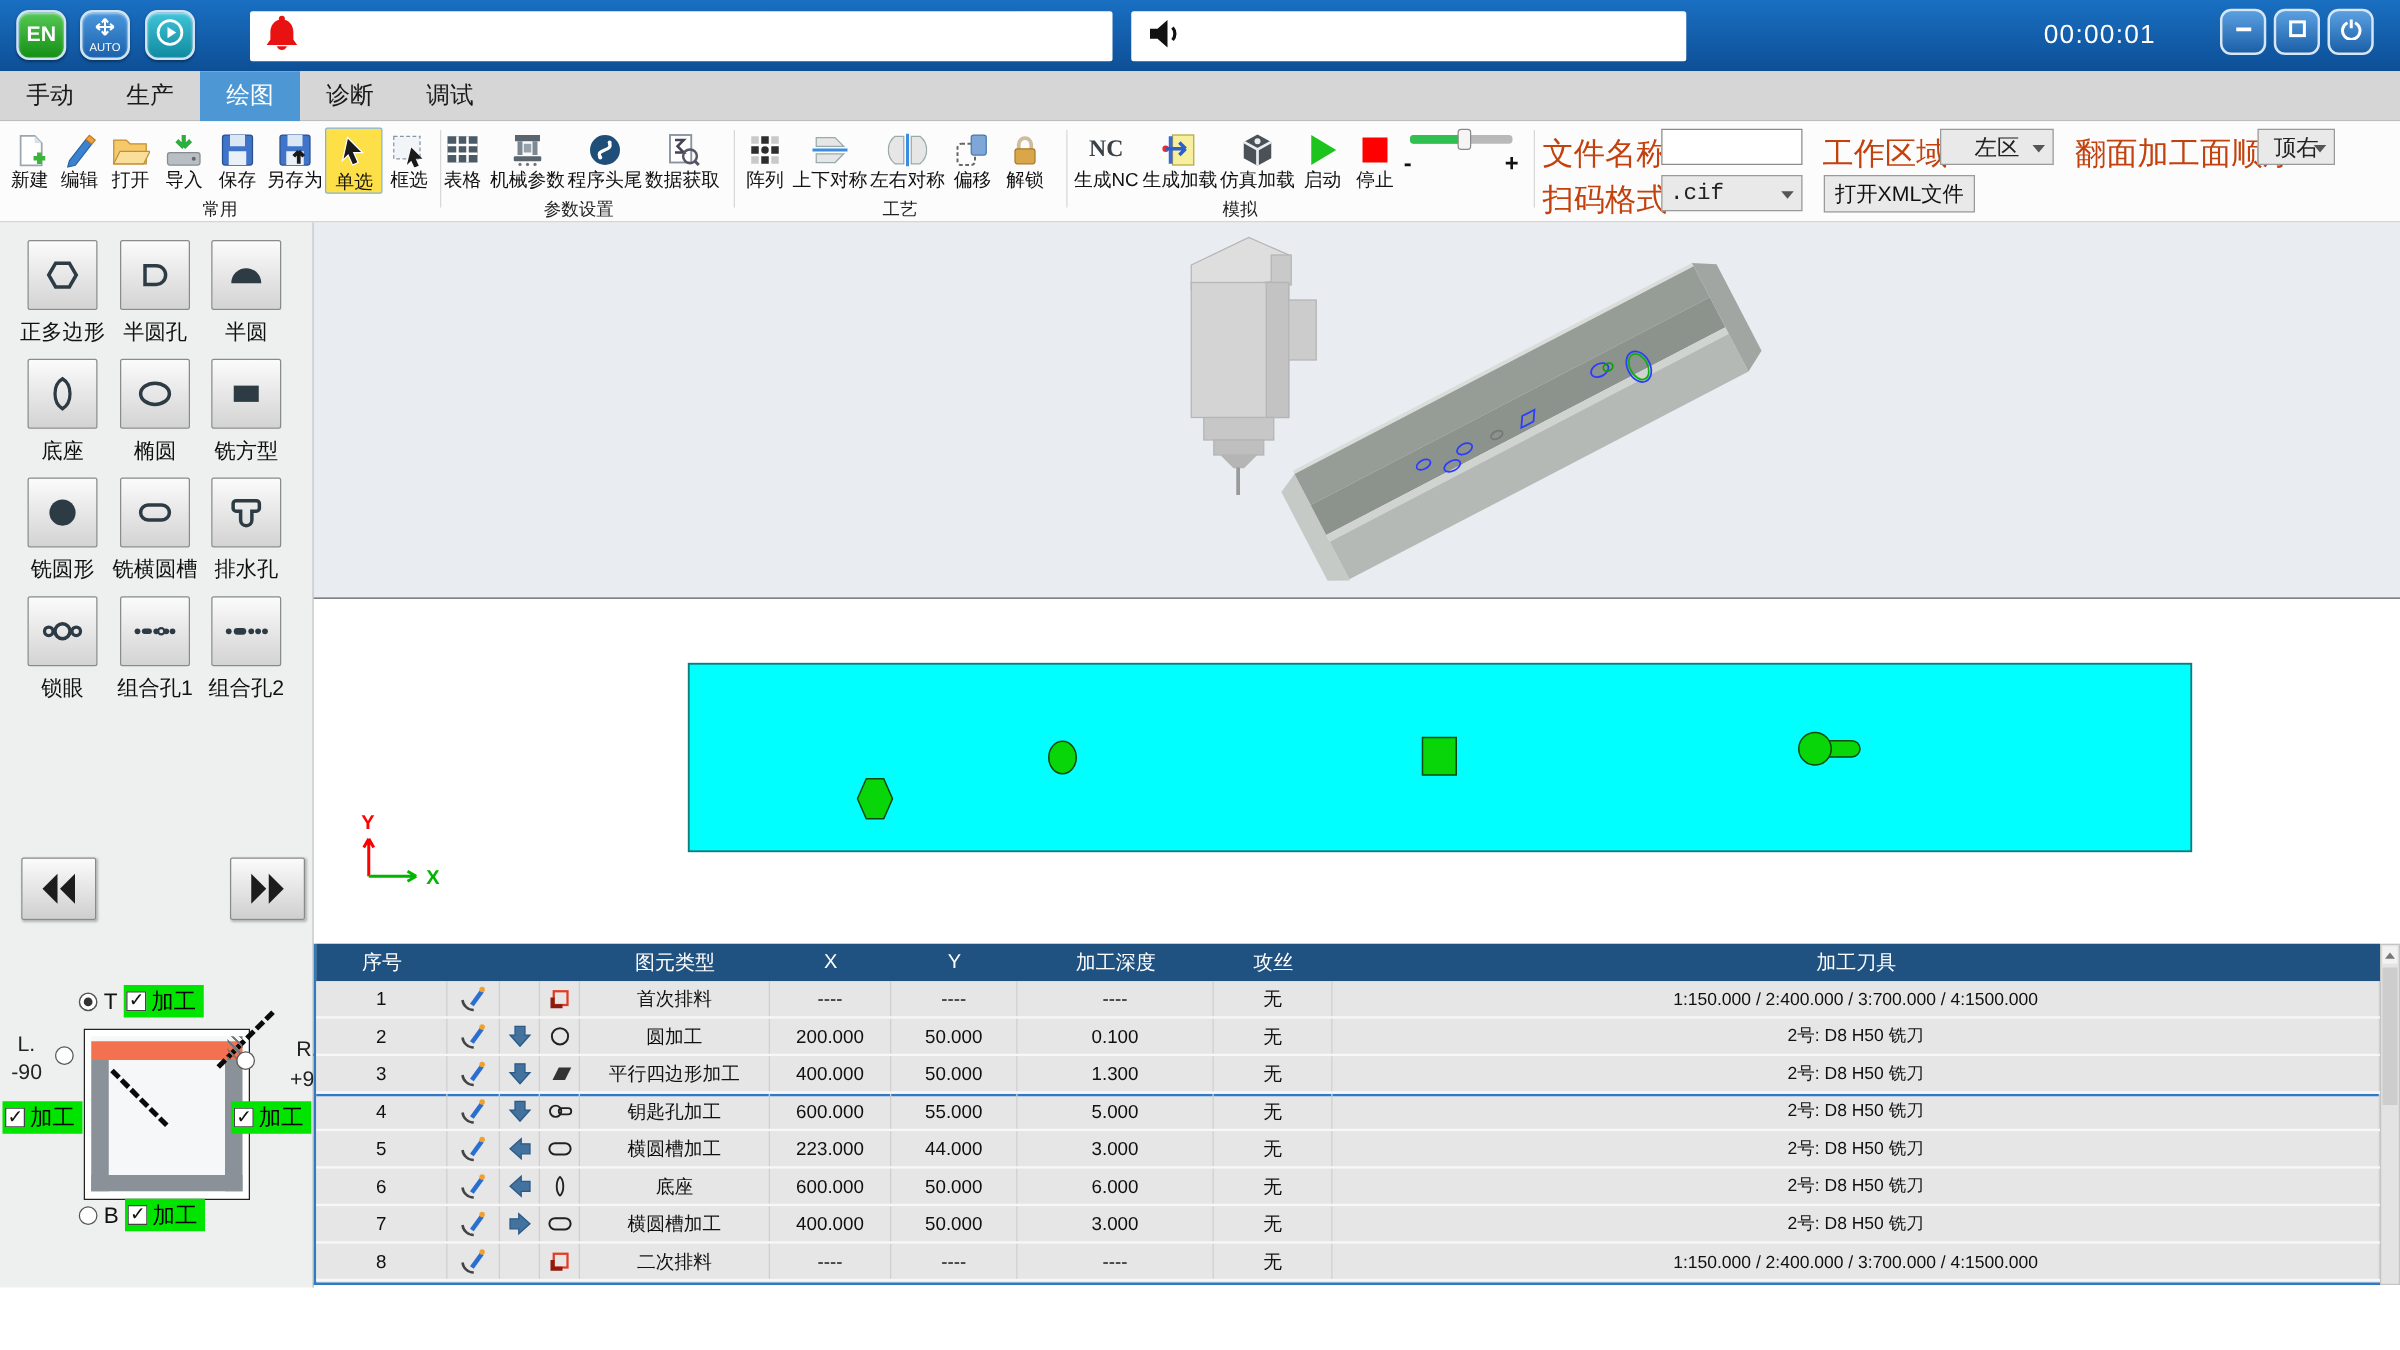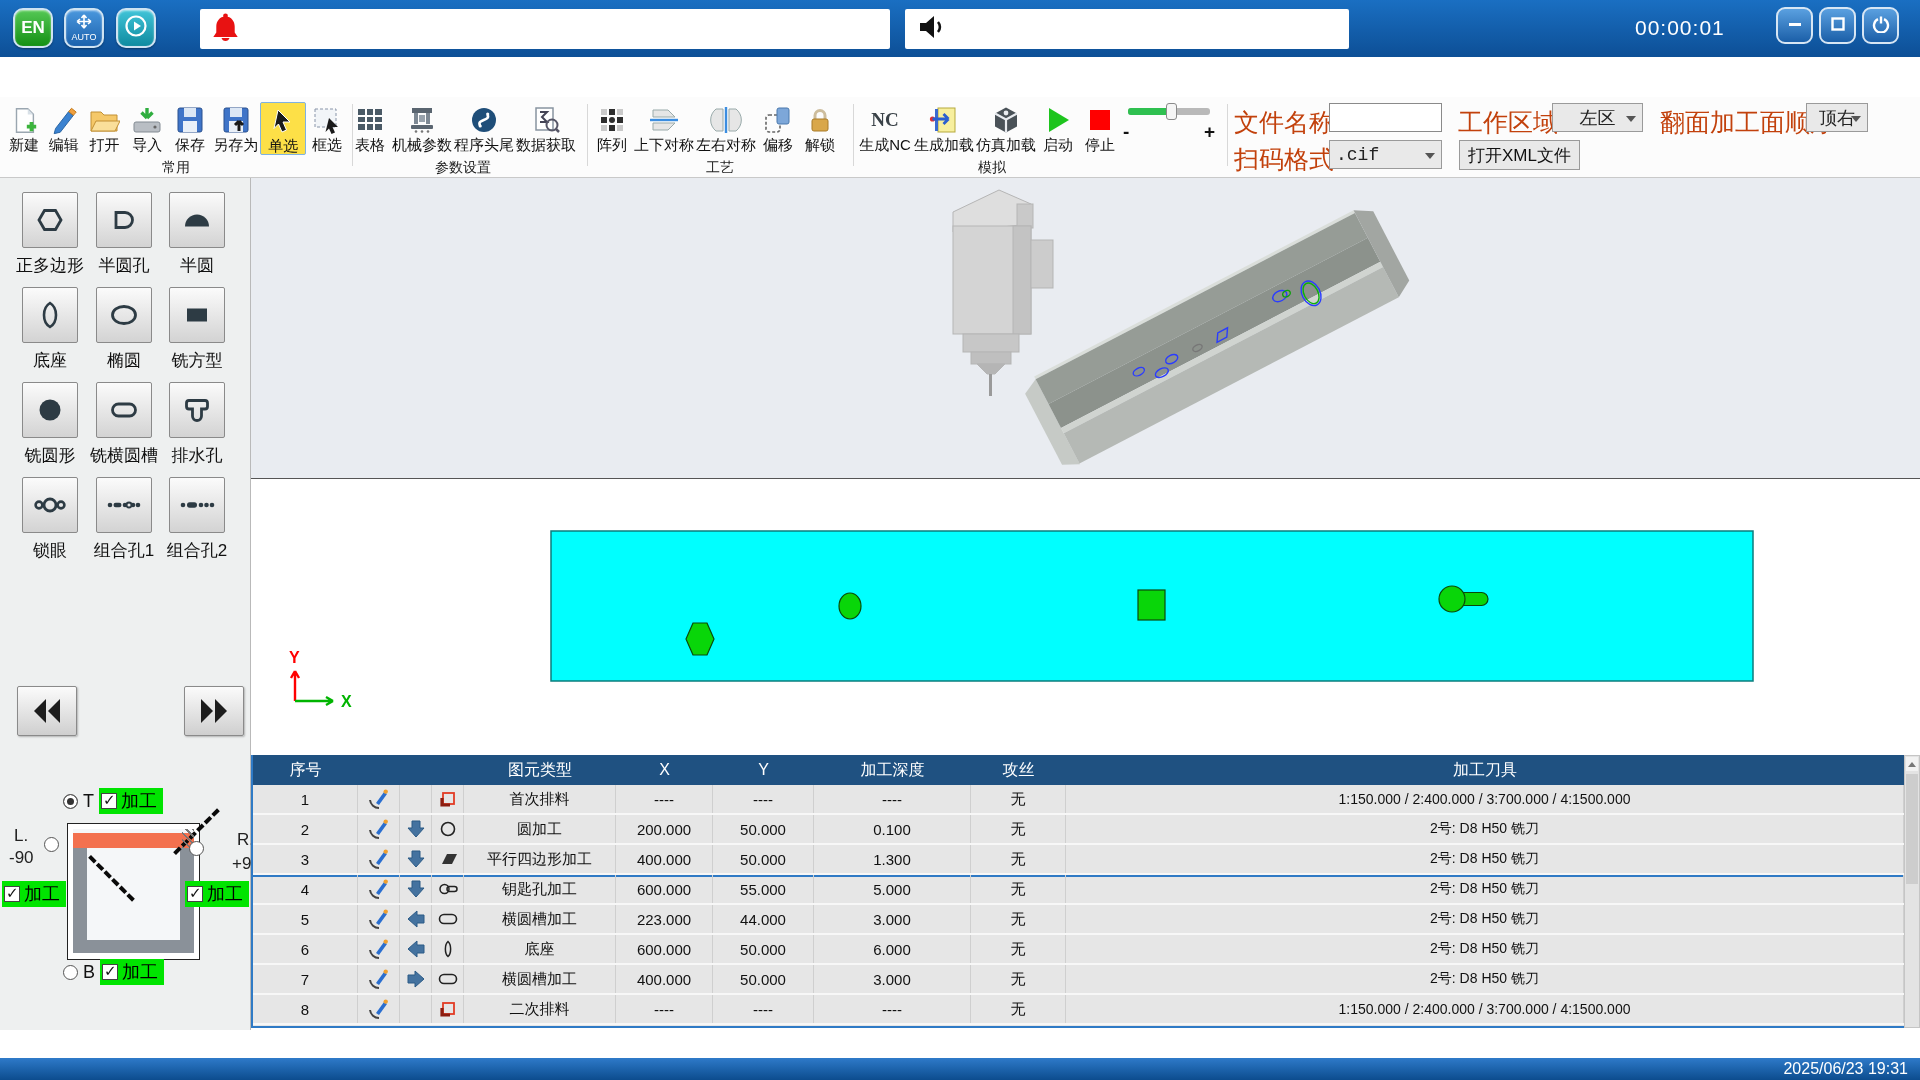--- a/index.html
+++ b/index.html
@@ -164,20 +164,27 @@
           </svg></span>
     </div>
     <div class="winbtn w-pow">
       <span><svg width="18" height="18" viewBox="0 0 18 18">
             <path d="M6 4.2 a7 7 0 1 0 6 0" stroke="#fff" stroke-width="2.4" fill="none"></path>
             <path d="M9 1.5 v7" stroke="#fff" stroke-width="2.4"></path>
           </svg></span>
     </div>
   </div>
 
+  <div class="tabbar">
+    <div class="tab">手动</div>
+    <div class="tab">生产</div>
+    <div class="tab active">绘图</div>
+    <div class="tab">诊断</div>
+    <div class="tab">调试</div>
+  </div>
 
   <div class="toolbar">
 
     <div class="tb-group" style="left:4px; width:344px;">
       <div class="tb-items">
         <div class="tb-item" style="width:40px">
           <span class="tb-ico">
               <svg width="30" height="29" viewBox="0 0 32 29">
                 <path d="M8 2 h12 l6 6 v19 H8 z" fill="#fff" stroke="#9aa6b0" stroke-width="1.5"></path>
                 <path d="M20 2 l6 6 h-6 z" fill="#d9e1e8"></path>
@@ -889,17 +896,14 @@
       <div class="c">无</div>
       <div class="c tool">1:150.000 / 2:400.000 / 3:700.000 / 4:1500.000</div>
     </div>
   </div>
 
   <div class="vscroll">
     <div class="vs-up"></div>
     <div class="vs-thumb"></div>
   </div>
 
-  <div class="bottombar">
-    <span class="datetime">2025/06/23  19:31</span>
-  </div>
 
 </div>
 
 </body></html>

